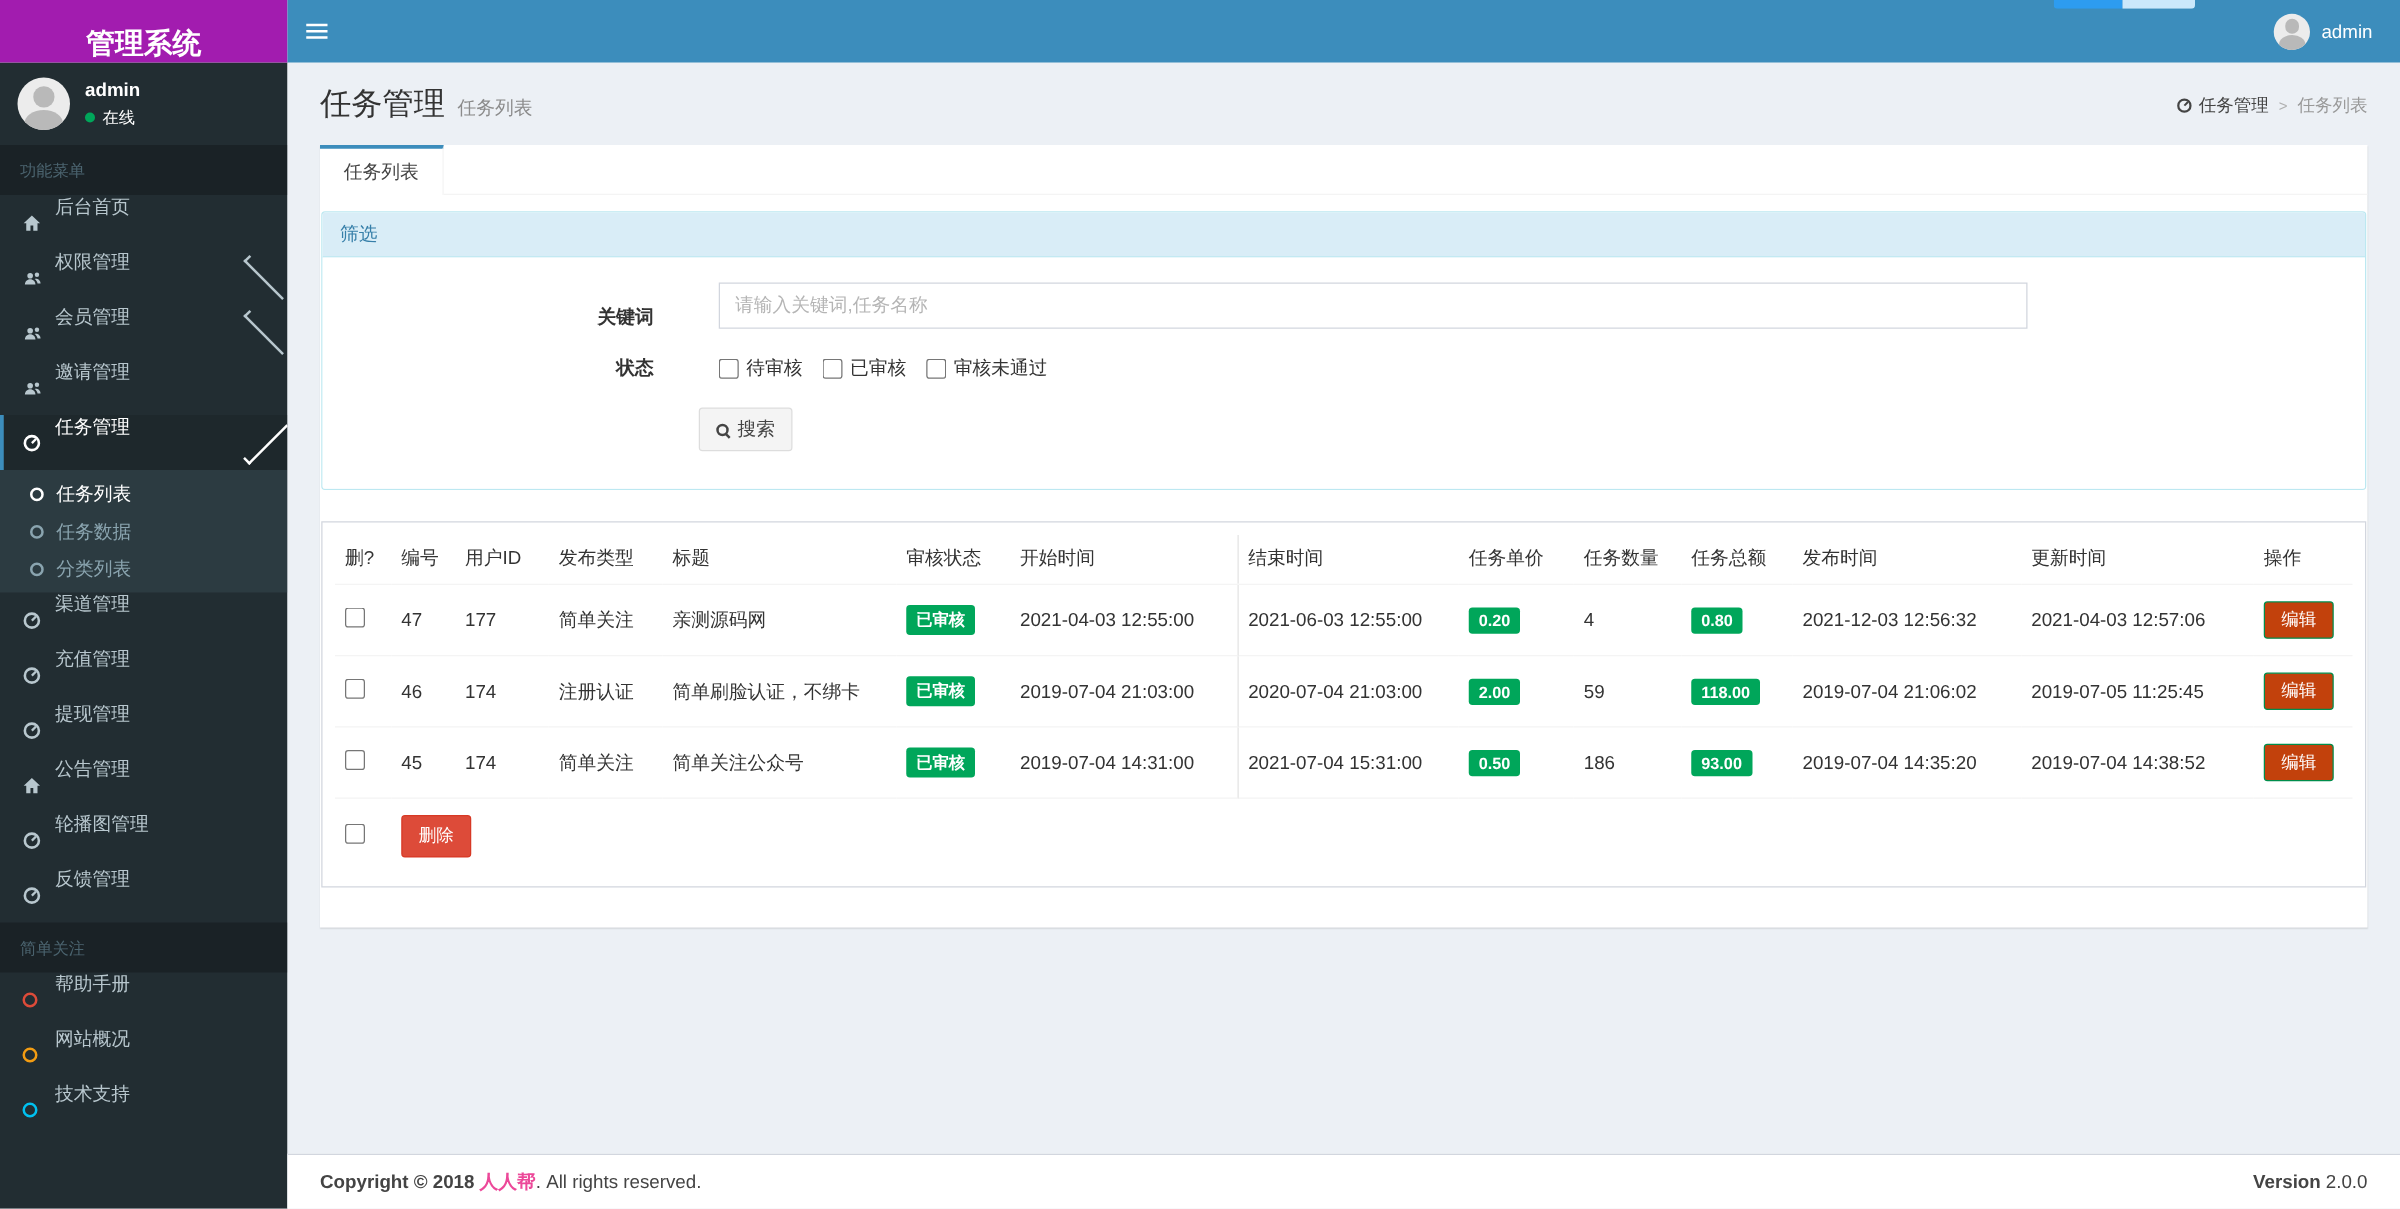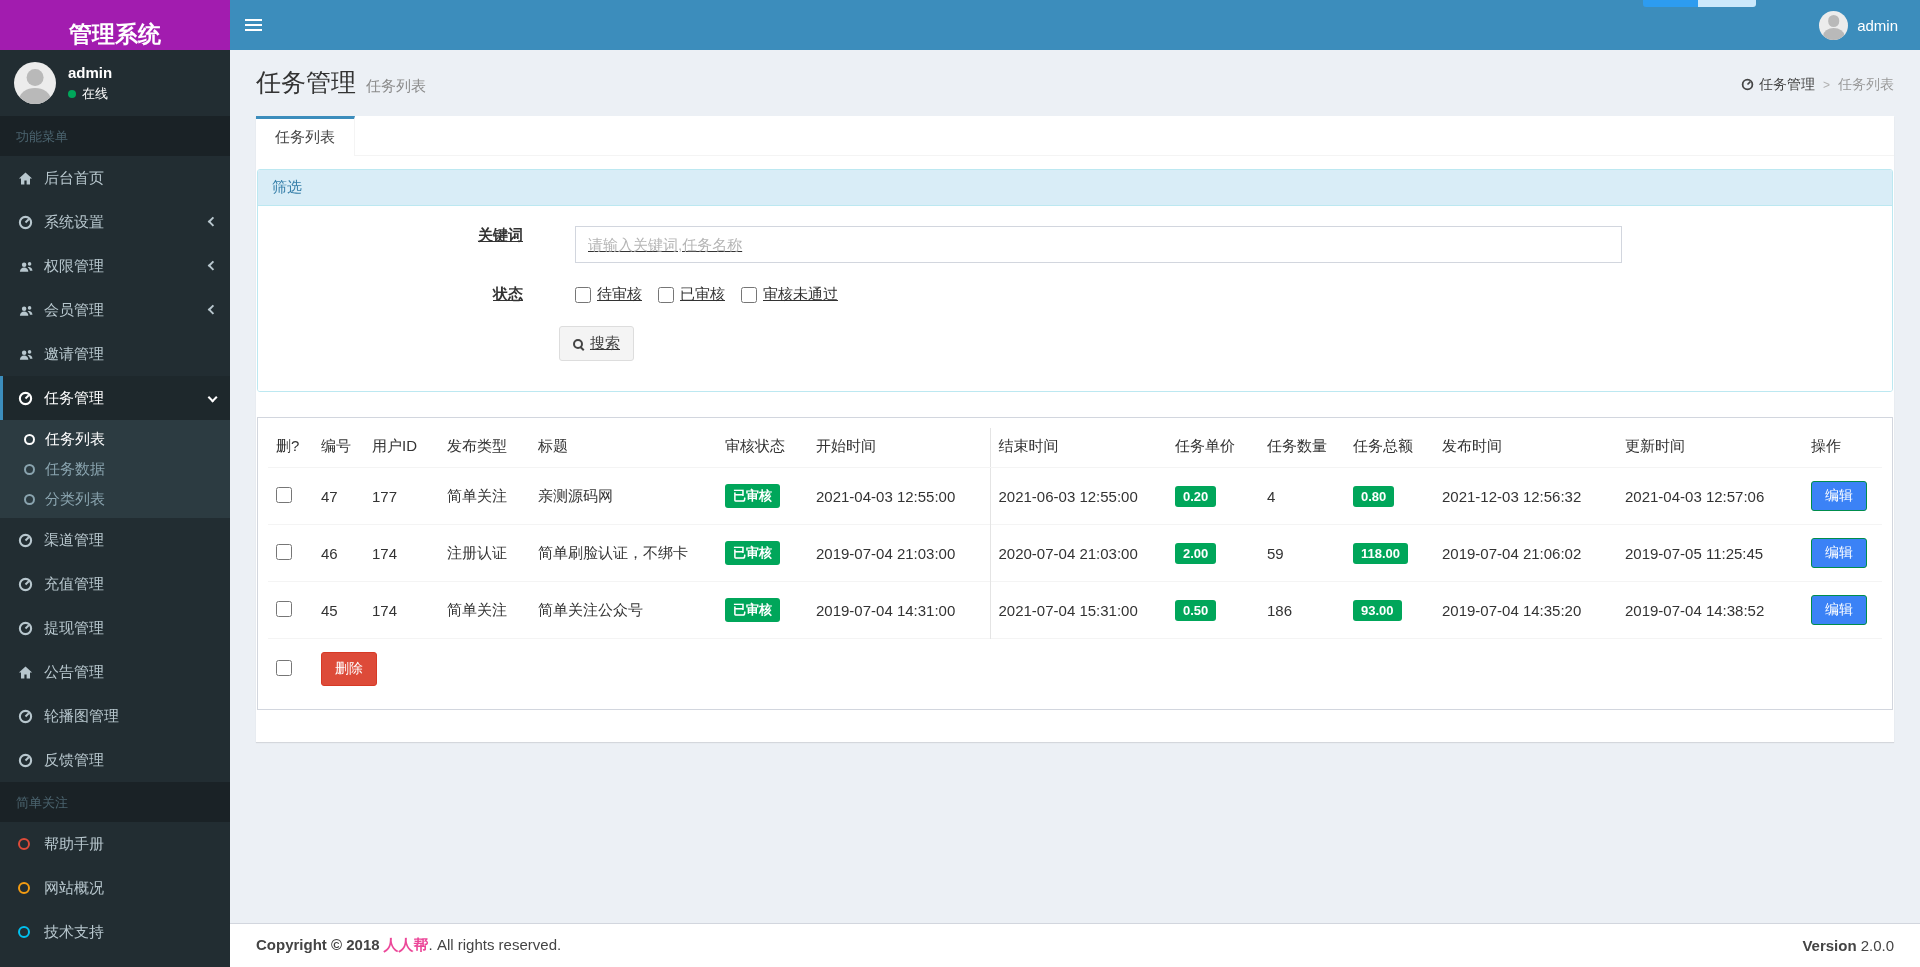--- a/index.html
+++ b/index.html
@@ -26,21 +26,21 @@
   .avatar::after { content:""; position:absolute; top:62%; left:50%; transform:translateX(-50%); width:74%; height:52%; border-radius:50%; background:#b9b9b9; }
 
   
   .sidebar { position:absolute; top:50px; left:0; bottom:0; width:230px; background:#222d32; overflow:hidden; }
   .user-panel { display:flex; align-items:center; gap:12px; padding:12px 14px; }
   .user-panel .avatar { width:42px; height:42px; }
   .user-panel .uname { color:#fff; font-weight:bold; font-size:15px; margin-bottom:4px; }
   .user-panel .ustatus { color:#fff; font-size:13px; display:flex; align-items:center; gap:6px; }
   .dot { width:8px; height:8px; border-radius:50%; background:#00a65a; display:inline-block; }
   .menu-header { background:#1a2226; color:#4b646f; font-size:13px; padding:12px 16px 10px; }
-  .menu-item { display:flex; align-items:center; height:44px; padding:0 14px 0 18px; color:#b8c7ce; cursor:pointer; position:relative; }
+  .menu-item { display:flex; height:44px; padding:0 14px 0 18px; color:#b8c7ce; cursor:pointer; position:relative; }
   .menu-item .mi-icon { width:26px; display:flex; align-items:center; color:inherit; }
   .menu-item .mi-label { flex:1; font-size:15px; }
   .menu-item.active { color:#fff; background:#1e282c; border-left:3px solid #3c8dbc; padding-left:15px; }
   .chev { display:inline-block; border:solid currentColor; border-width:0 2px 2px 0; padding:2.6px; }
   .chev.left { transform:rotate(135deg); }
   .chev.down { transform:rotate(45deg); }
   .submenu { background:#2c3b41; padding:4px 0; }
   .submenu-item { display:flex; align-items:center; gap:10px; height:30px; padding:0 14px 0 24px; color:#8aa4af; font-size:15px; cursor:pointer; }
   .submenu-item.active { color:#fff; }
   .circle-o { width:11px; height:11px; border:2px solid currentColor; border-radius:50%; display:inline-block; flex:0 0 auto; }
@@ -59,21 +59,21 @@
   .content { padding:17px 26px 0; flex:1; overflow:hidden; }
   .tabs-box { background:#fff; box-shadow:0 1px 1px rgba(0,0,0,0.1); }
   .tab-bar { display:flex; border-bottom:1px solid #f4f4f4; }
   .tab { padding:0 19px; height:40px; display:flex; align-items:center; font-size:15px; color:#444; background:#fff; border-top:3px solid #3c8dbc; border-right:1px solid #f4f4f4; margin-bottom:-1px; cursor:pointer; }
   .tab-content { padding:13px 1px 32px; }
 
   
   .filter-panel { border:1px solid #bce8f1; border-radius:3px; overflow:hidden; }
   .filter-header { background:#d9edf7; border-bottom:1px solid #bce8f1; color:#367fa9; font-size:15px; padding:8px 14px; }
   .filter-body { padding:20px 20px 30px; background:#fff; }
-  .form-row { display:flex; align-items:flex-start; margin-top:0;text-decoration:underline; }
+  .form-row { display:flex; align-items:flex-end; margin-top:0; }
   .form-row + .form-row { margin-top:22px; }
   .form-label { width:245px; text-align:right; font-weight:bold; font-size:15px; color:#333; flex:0 0 auto; }
   .form-ctrl { margin-left:52px; display:flex; align-items:center; }
   .text-input { width:1047px; height:37px; border:1px solid #d2d6de; border-radius:0; padding:6px 12px; font-size:15px; color:#555; font-family:inherit; }
   .text-input::placeholder { color:#b5b5b5; }
   .check-group { display:flex; align-items:center; gap:16px; }
   .check-item { display:flex; align-items:center; gap:6px; font-size:15px; color:#333; cursor:pointer; }
   .check-item input { width:16px; height:16px; cursor:pointer; }
   .btn { display:inline-flex; align-items:center; gap:7px; border-radius:3px; cursor:pointer; font-size:15px; font-family:inherit; }
   .btn-default { background:#f4f4f4; border:1px solid #ddd; color:#444; padding:7px 13px; }
@@ -82,21 +82,21 @@
 
   
   .table-box { border:1px solid #d2d6de; margin-top:25px; padding:10px; background:#fff; }
   table { width:100%; border-collapse:collapse; table-layout:fixed; }
   th { text-align:left; font-weight:normal; color:#333; font-size:15px; padding:9px 8px 11px; border-bottom:1px solid #f4f4f4; }
   td { padding:13px 8px; font-size:15px; color:#333; border-top:1px solid #f4f4f4; vertical-align:middle; }
   tr:first-child td { border-top:none; }
   .vline { border-left:1px solid #e4e4e4; }
   td input[type=checkbox], th input[type=checkbox] { width:16px; height:16px; cursor:pointer; }
   .badge-green { display:inline-block; background:#00a65a; color:#fff; font-size:13px; font-weight:bold; padding:3px 8px; border-radius:3px; }
-  .btn-edit { background:#3b82f6; border:1px solid #008d4c; color:#fff; padding:5px 13px; font-size:14px; border-radius:3px; cursor:pointer; font-family:inherit; }
+  .btn-edit { background:#c2410c; border:1px solid #008d4c; color:#fff; padding:5px 13px; font-size:14px; border-radius:3px; cursor:pointer; font-family:inherit; }
   .btn-delete { background:#dd4b39; border:1px solid #d73925; color:#fff; padding:7px 13px; font-size:14px; border-radius:3px; cursor:pointer; font-family:inherit; }
 
   
   .main-footer { background:#fff; border-top:1px solid #d2d6de; padding:12px 26px; display:flex; align-items:center; font-size:15px; color:#444; }
   .main-footer a { color:#ec4899; text-decoration:none; margin-left:4px; cursor:pointer; }
   .main-footer .right { margin-left:auto; color:#444; }
   .main-footer .right strong { margin-right:4px; }
 </style>
 </head>
 <body>
@@ -138,30 +138,20 @@
 
     <div class="menu-header">功能菜单</div>
 
     <div class="menu-item">
       <span class="mi-icon">
           <svg class="svg-icon" width="15" height="15" viewBox="0 0 16 16">
             <path fill="currentColor" d="M8 1.5L1 8h2.2v6.5h3.6V10h2.4v4.5h3.6V8H15z"></path>
           </svg>
         </span>
       <span class="mi-label">后台首页</span>
-    </div>
-    <div class="menu-item">
-      <span class="mi-icon">
-          <svg class="svg-icon" width="15" height="15" viewBox="0 0 16 16">
-            <circle cx="8" cy="8" r="6" fill="none" stroke="currentColor" stroke-width="2.2"></circle>
-            <line x1="8" y1="8" x2="11.5" y2="4.5" stroke="currentColor" stroke-width="2"></line>
-          </svg>
-        </span>
-      <span class="mi-label">系统设置</span>
-      <span class="chev left"></span>
     </div>
     <div class="menu-item">
       <span class="mi-icon">
           <svg class="svg-icon" width="16" height="15" viewBox="0 0 16 16">
             <g fill="currentColor">
               <circle cx="6" cy="6" r="2.4"></circle>
               <path d="M1.5 13.5c0-2.5 2-4.5 4.5-4.5s4.5 2 4.5 4.5z"></path>
               <circle cx="11.8" cy="5.2" r="1.9"></circle>
               <path d="M11.6 8.6c1.9.4 3.3 2 3.3 4h-2.6c-.3-1.6-1.2-3-2.5-3.8.5-.2 1.1-.3 1.8-.2z"></path>
             </g>

